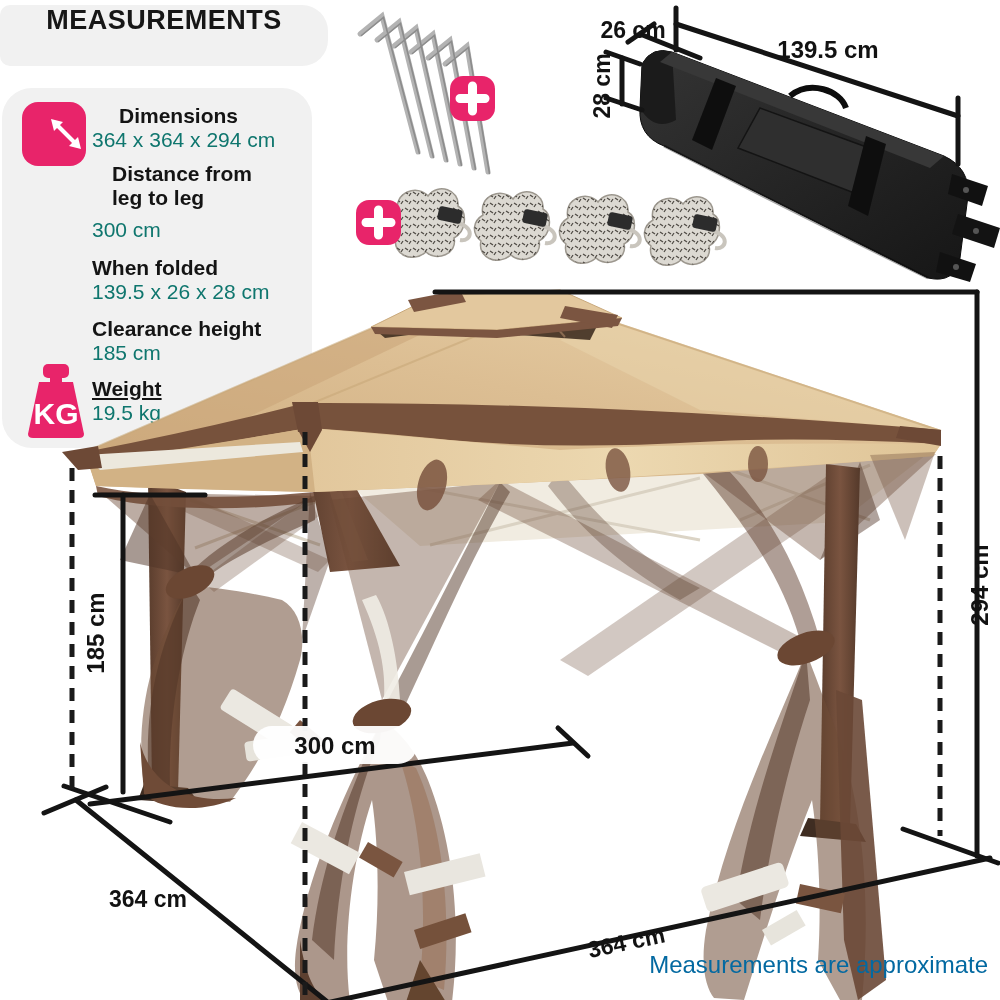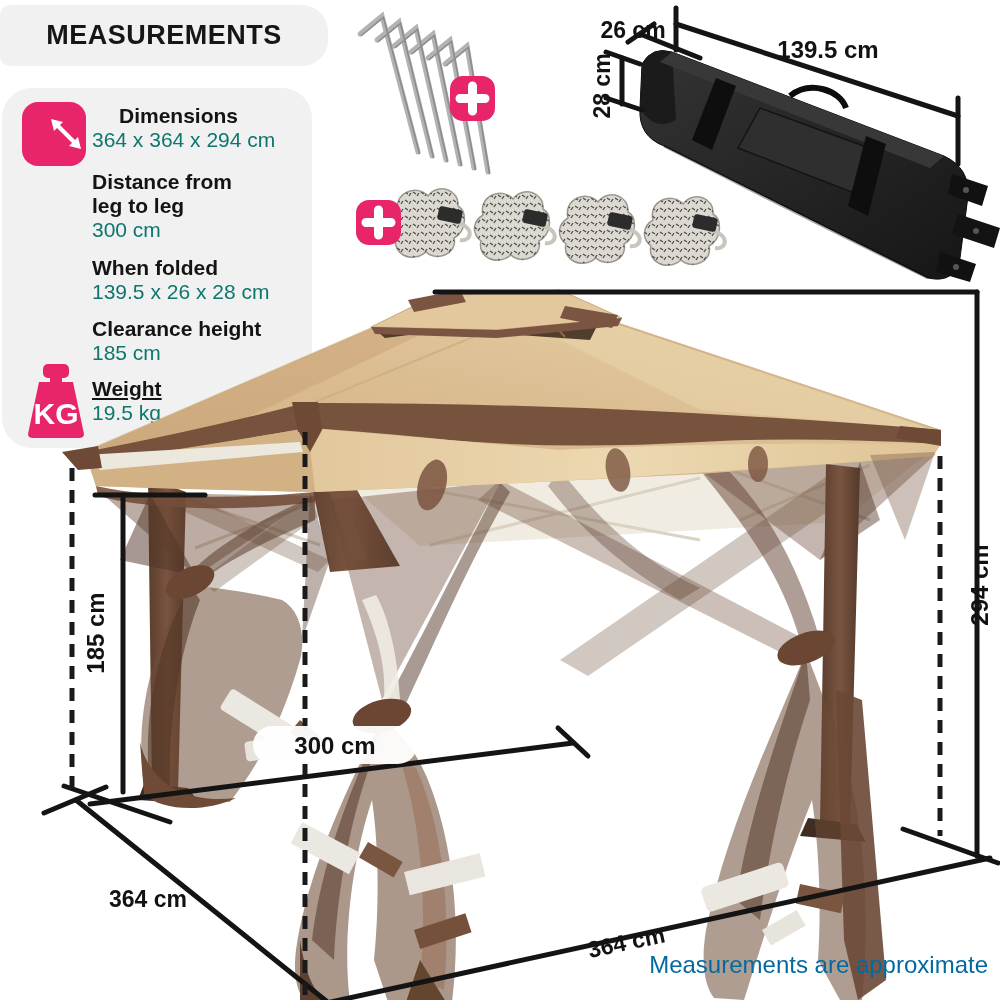--- a/index.html
+++ b/index.html
@@ -1,19 +1,19 @@
 <!DOCTYPE html>
 <html><head>
 <meta charset="utf-8">
 <style>
   html,body{margin:0;padding:0;background:#fff;}
   .canvas{position:relative;width:1000px;height:1000px;background:#ffffff;overflow:hidden;
           font-family:"Liberation Sans",sans-serif;color:#111;}
   .header-card{position:absolute;left:0;top:5px;width:328px;height:61px;background:#f1f1f1;
-               border-radius:10px 26px 26px 10px;display:flex;align-items:center;justify-content:center;}
+               border-radius:10px 26px 26px 10px;display:flex;justify-content:center;}
   .header-card h1{margin:0;font-size:27px;font-weight:bold;letter-spacing:.5px;color:#161616;}
   .specs-card{position:absolute;left:2px;top:88px;width:310px;height:360px;background:#f1f1f1;border-radius:30px;}
   .spec-icon{position:absolute;width:64px;height:64px;border-radius:16px;background:#e8246a;
              display:flex;align-items:center;justify-content:flex-end;}
   .spec-label{position:absolute;left:90px;font-size:21px;font-weight:bold;color:#141414;line-height:1.12;}
   .spec-value{position:absolute;left:90px;font-size:21px;font-weight:normal;color:#0f766e;line-height:1.12;}
   .footer-note{position:absolute;right:12px;top:951px;font-size:24px;color:#0369a1;}
   svg{position:absolute;left:0;top:0;}
   svg text{font-family:"Liberation Sans",sans-serif;font-weight:bold;fill:#121212;}
 </style>
@@ -30,21 +30,21 @@
     <div class="spec-icon" style="left:20px;top:14px;">
       <svg width="40" height="40" viewBox="0 0 40 40" style="position:static;">
         <line x1="10" y1="10" x2="30" y2="30" stroke="#fff" stroke-width="4" stroke-linecap="round"></line>
         <polygon points="5,5 17,8 8,17" fill="#fff"></polygon>
         <polygon points="35,35 23,32 32,23" fill="#fff"></polygon>
       </svg>
     </div>
     <div class="spec-label" style="top:16px;margin-left:27px;">Dimensions</div>
     <div class="spec-value" style="top:40px;">364 x 364 x 294 cm</div>
 
-    <div class="spec-label" style="top:82px;width:150px;">Distance from leg to leg</div>
+    <div class="spec-label" style="top:74px;width:150px;margin-left:20px;">Distance from leg to leg</div>
     <div class="spec-value" style="top:130px;">300 cm</div>
 
     <div class="spec-label" style="top:168px;">When folded</div>
     <div class="spec-value" style="top:192px;text-align:center;">139.5 x 26 x 28 cm</div>
 
     <div class="spec-label" style="top:229px;">Clearance height</div>
     <div class="spec-value" style="top:253px;">185 cm</div>
 
     <div class="spec-icon" style="left:20px;top:276px;width:68px;height:76px;background:transparent;">
       <svg width="68" height="76" viewBox="0 0 68 76" style="position:static;">

